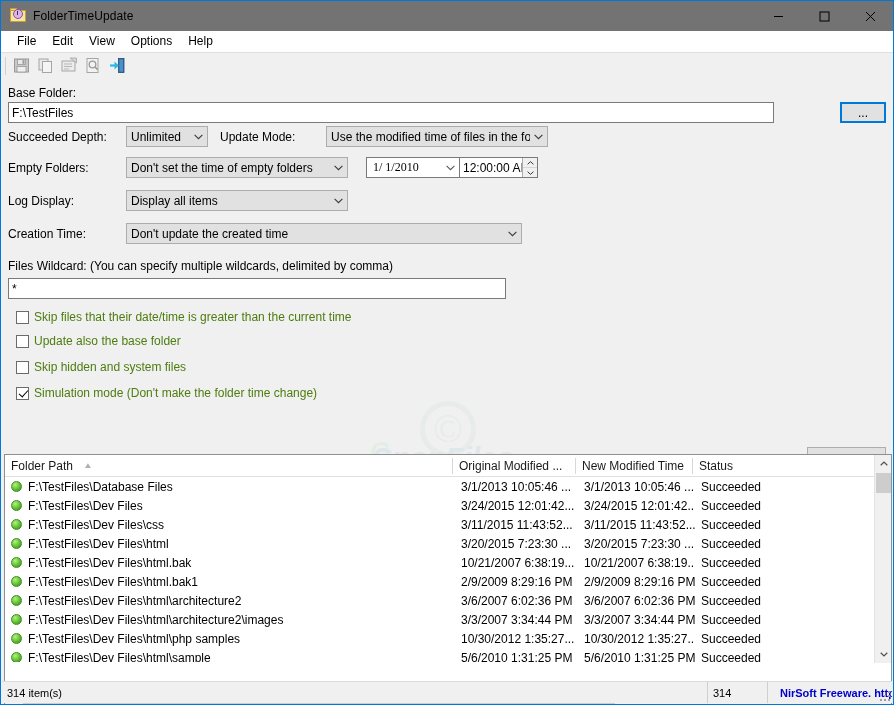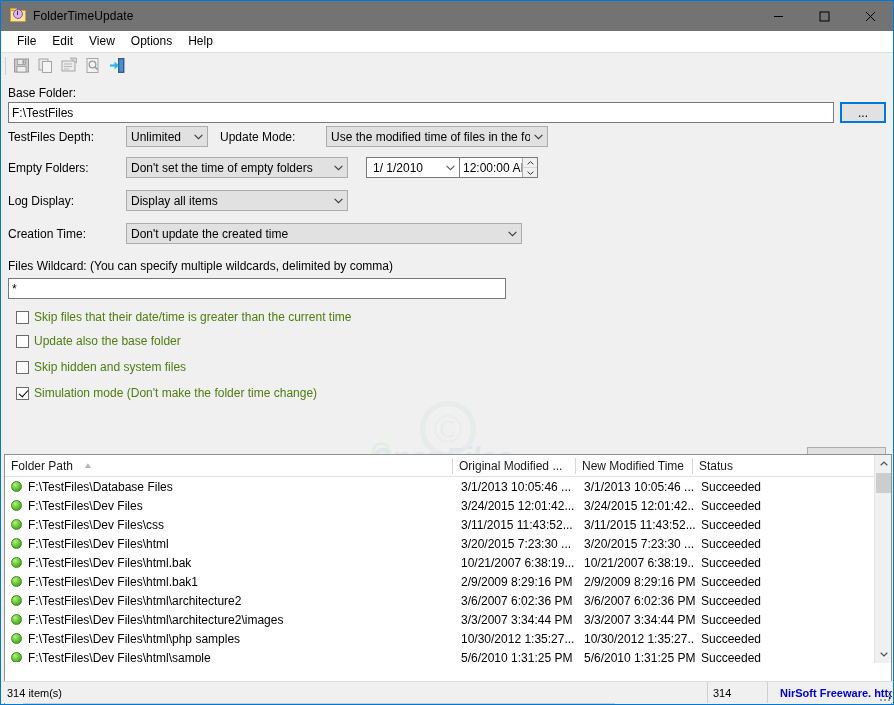--- a/index.html
+++ b/index.html
@@ -499,24 +499,24 @@
 
   <div class="form">
 
     <div class="watermark">
       <div class="wm-c">©</div>
       <div class="wm-g">G</div>
       <div class="wm-text">SnapFiles</div>
     </div>
 
     <div class="lbl" style="left:6px; top:8px;">Base Folder:</div>
-    <div class="txtinput" style="left:6px; top:24px; width:826px; height:21px;">F:\TestFiles</div>
+    <div class="txtinput" style="left:6px; top:24px; width:766px; height:21px;">F:\TestFiles</div>
     <div class="btn focused" style="left:838px; top:24px; width:46px; height:21px;">...</div>
 
-    <div class="lbl" style="left:6px; top:52px;">TestFiles Depth:</div>
+    <div class="lbl" style="left:6px; top:52px;">Succeeded Depth:</div>
     <div class="combo" style="left:124px; top:48px; width:82px; height:21px;">
       <span class="cb-text">Unlimited</span>
       <span class="chev">
         <svg width="9" height="6" viewBox="0 0 9 6">
             <path d="M0.6 0.8 L4.5 4.7 L8.4 0.8" fill="none" stroke="#3b3b3b" stroke-width="1.1"></path>
           </svg>
       </span>
     </div>
 
     <div class="lbl" style="left:218px; top:52px;">Update Mode:</div>
@@ -533,21 +533,21 @@
     <div class="combo" style="left:124px; top:79px; width:222px; height:21px;">
       <span class="cb-text">Don't set the time of empty folders</span>
       <span class="chev">
         <svg width="9" height="6" viewBox="0 0 9 6">
             <path d="M0.6 0.8 L4.5 4.7 L8.4 0.8" fill="none" stroke="#3b3b3b" stroke-width="1.1"></path>
           </svg>
       </span>
     </div>
 
     <div class="dtp" style="left:364px; top:79px; width:172px; height:21px;">
-      <div class="dtp-date" style="width:74px;">1/  1/2010</div>
+      <div class="dtp-date" style="width:74px;font-family:Liberation Serif, serif;">1/  1/2010</div>
       <div class="dtp-chev">
         <svg width="9" height="6" viewBox="0 0 9 6">
             <path d="M0.6 0.8 L4.5 4.7 L8.4 0.8" fill="none" stroke="#5b5b5b" stroke-width="1.1"></path>
           </svg>
       </div>
       <div class="dtp-div"></div>
       <div class="dtp-time" style="width:62px;">12:00:00 AI</div>
       <div class="spinner">
         <div class="spin-up">
           <svg width="7" height="4" viewBox="0 0 7 4">

